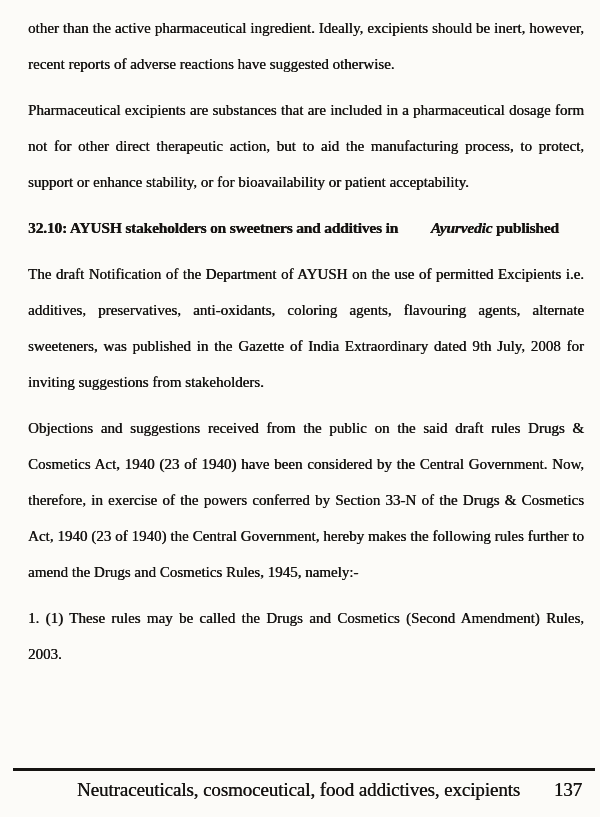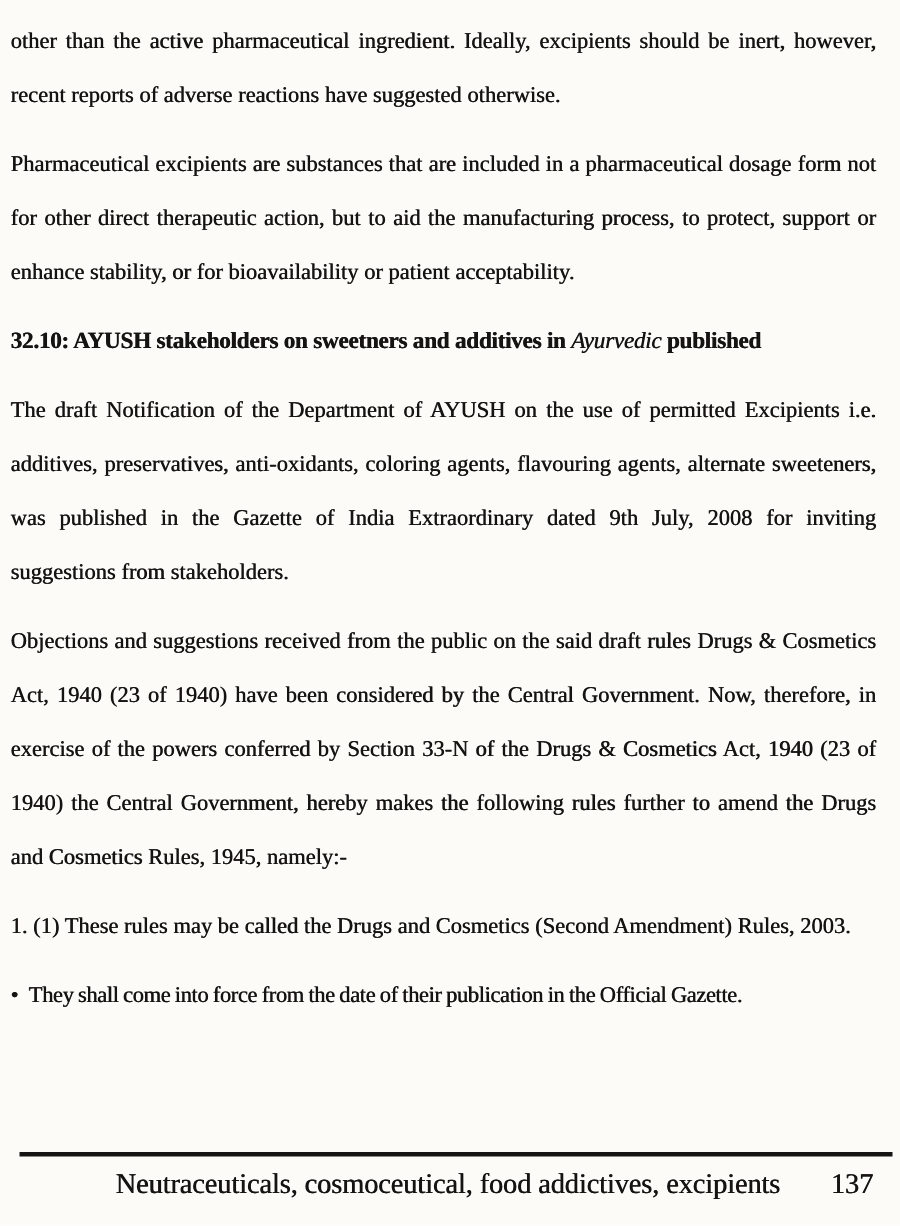--- a/index.html
+++ b/index.html
@@ -10,21 +10,21 @@
   html, body { margin: 0; padding: 0; background: #ffffff; }
 
   .page {
     width: 600px;
     height: 817px;
     margin: 0 auto;
     background: var(--paper);
     color: var(--ink);
     position: relative;
     overflow: hidden;
-    padding: 10px 16px 0 7px;
+    padding: 10px 16px 0 28px;
     font-family: "Liberation Serif", "DejaVu Serif", serif;
     font-size: 15px;
     line-height: 36px;
     
     text-shadow: 0.35px 0 0 currentColor;
   }
 
   .page p {
     margin: 0 0 10px 0;
     text-align: justify;
@@ -32,21 +32,22 @@
 
   .section-heading {
     font-size: 15.5px;
     line-height: 36px;
     font-weight: bold;
     letter-spacing: -0.2px;
     margin: 0 0 10px 0;
   }
   .section-heading .emph {
     font-style: italic;
-    font-weight: normal;
+    font-weight: bold;
+    margin-left: 29px;
   }
 
   .bullet {
     text-align: left !important;
     letter-spacing: -0.25px;
     word-spacing: -0.5px;
     white-space: nowrap;
   }
   .bullet .marker {
     margin-right: 7px;
@@ -87,21 +88,20 @@
   <p>Pharmaceutical excipients are substances that are included in a pharmaceutical dosage form not for other direct therapeutic action, but to aid the manufacturing process, to protect, support or enhance stability, or for bioavailability or patient acceptability.</p>
 
   <h2 class="section-heading"><span>32.10: AYUSH stakeholders on sweetners and additives in </span><span class="emph">Ayurvedic</span><span> published</span></h2>
 
   <p>The draft Notification of the Department of AYUSH on the use of permitted Excipients i.e. additives, preservatives, anti-oxidants, coloring agents, flavouring agents, alternate sweeteners, was published in the Gazette of India Extraordinary dated 9th July, 2008 for inviting suggestions from stakeholders.</p>
 
   <p>Objections and suggestions received from the public on the said draft rules Drugs &amp; Cosmetics Act, 1940 (23 of 1940) have been considered by the Central Government. Now, therefore, in exercise of the powers conferred by Section 33-N of the Drugs &amp; Cosmetics Act, 1940 (23 of 1940) the Central Government, hereby makes the following rules further to amend the Drugs and Cosmetics Rules, 1945, namely:-</p>
 
   <p>1. (1) These rules may be called the Drugs and Cosmetics (Second Amendment) Rules, 2003.</p>
 
-  <p class="bullet"><span class="marker">•</span><span>They shall come into force from the date of their publication in the Official Gazette.</span></p>
 
   <div class="footer-rule"></div>
 
   <div class="page-footer">
     <span class="footer-title">Neutraceuticals, cosmoceutical, food addictives, excipients</span>
     <span class="footer-page">137</span>
   </div>
 
 </div>
 

